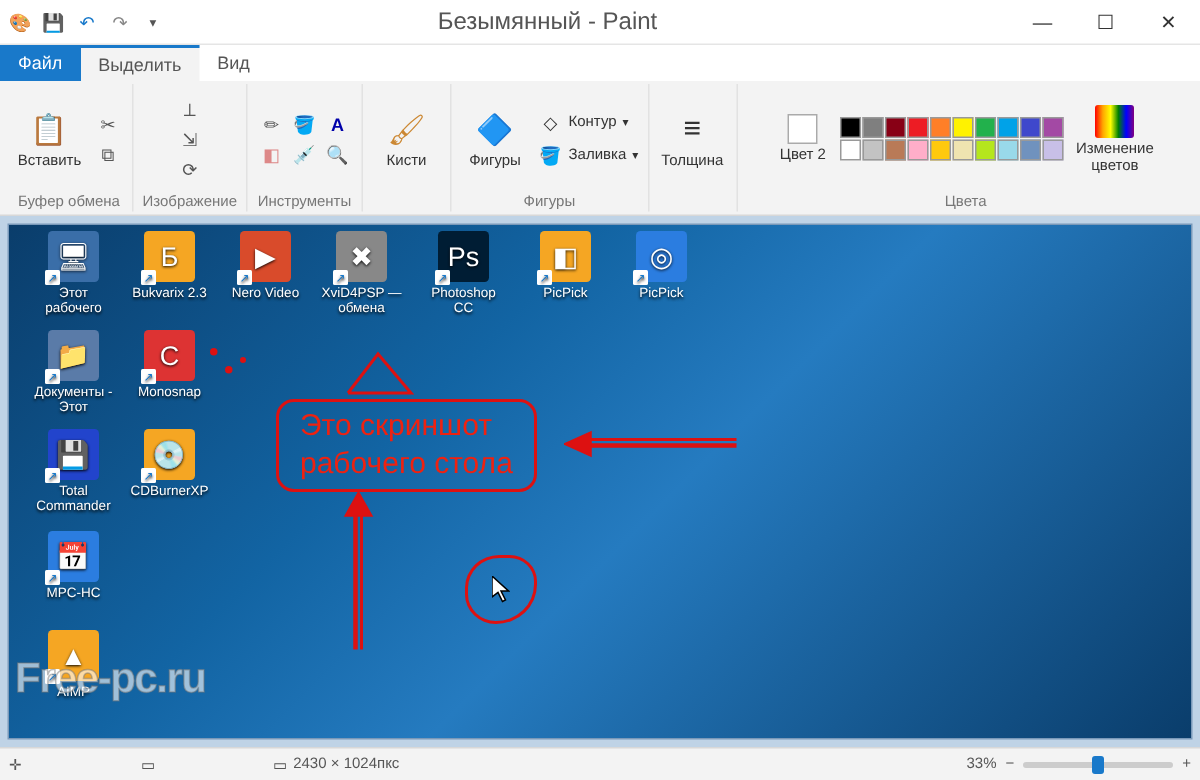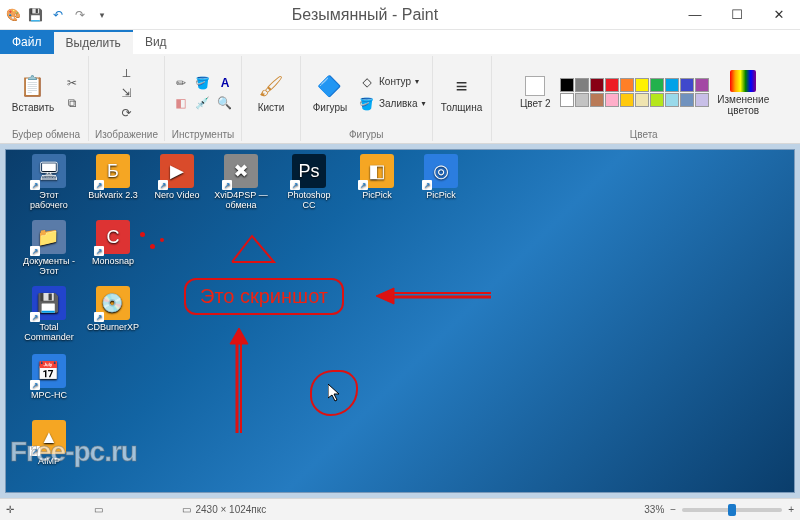--- a/index.html
+++ b/index.html
@@ -253,22 +253,23 @@
         <div class="icon" style="left: 14px; top: 204px;">
           <div class="pict" style="background:#2b7de0">📅<div class="shortcut">↗</div></div>
           <div>MPC-HC</div>
         </div>
         <div class="icon" style="left: 14px; top: 270px;">
           <div class="pict" style="background:#f5a623">▲<div class="shortcut">↗</div></div>
           <div>AIMP</div>
         </div>
       </div>
 
-    <div class="ann-text" style="left:178px;top:128px">
+    <div class="ann-text" style="left:178px;top:116px">
       <span>Это скриншот</span><br>
+      <span>рабочего стола</span>
     </div>
 
     <svg class="ann-arrow" style="left:370px;top:132px" width="120" height="30">
       <line x1="115" y1="15" x2="18" y2="15" stroke-width="3"></line>
       <line x1="115" y1="11" x2="18" y2="11" stroke-width="2"></line>
       <polygon points="18,6 0,14 18,22"></polygon>
     </svg>
 
     <svg class="ann-arrow" style="left:218px;top:178px" width="30" height="110">
       <line x1="13" y1="105" x2="13" y2="14" stroke-width="3"></line>

